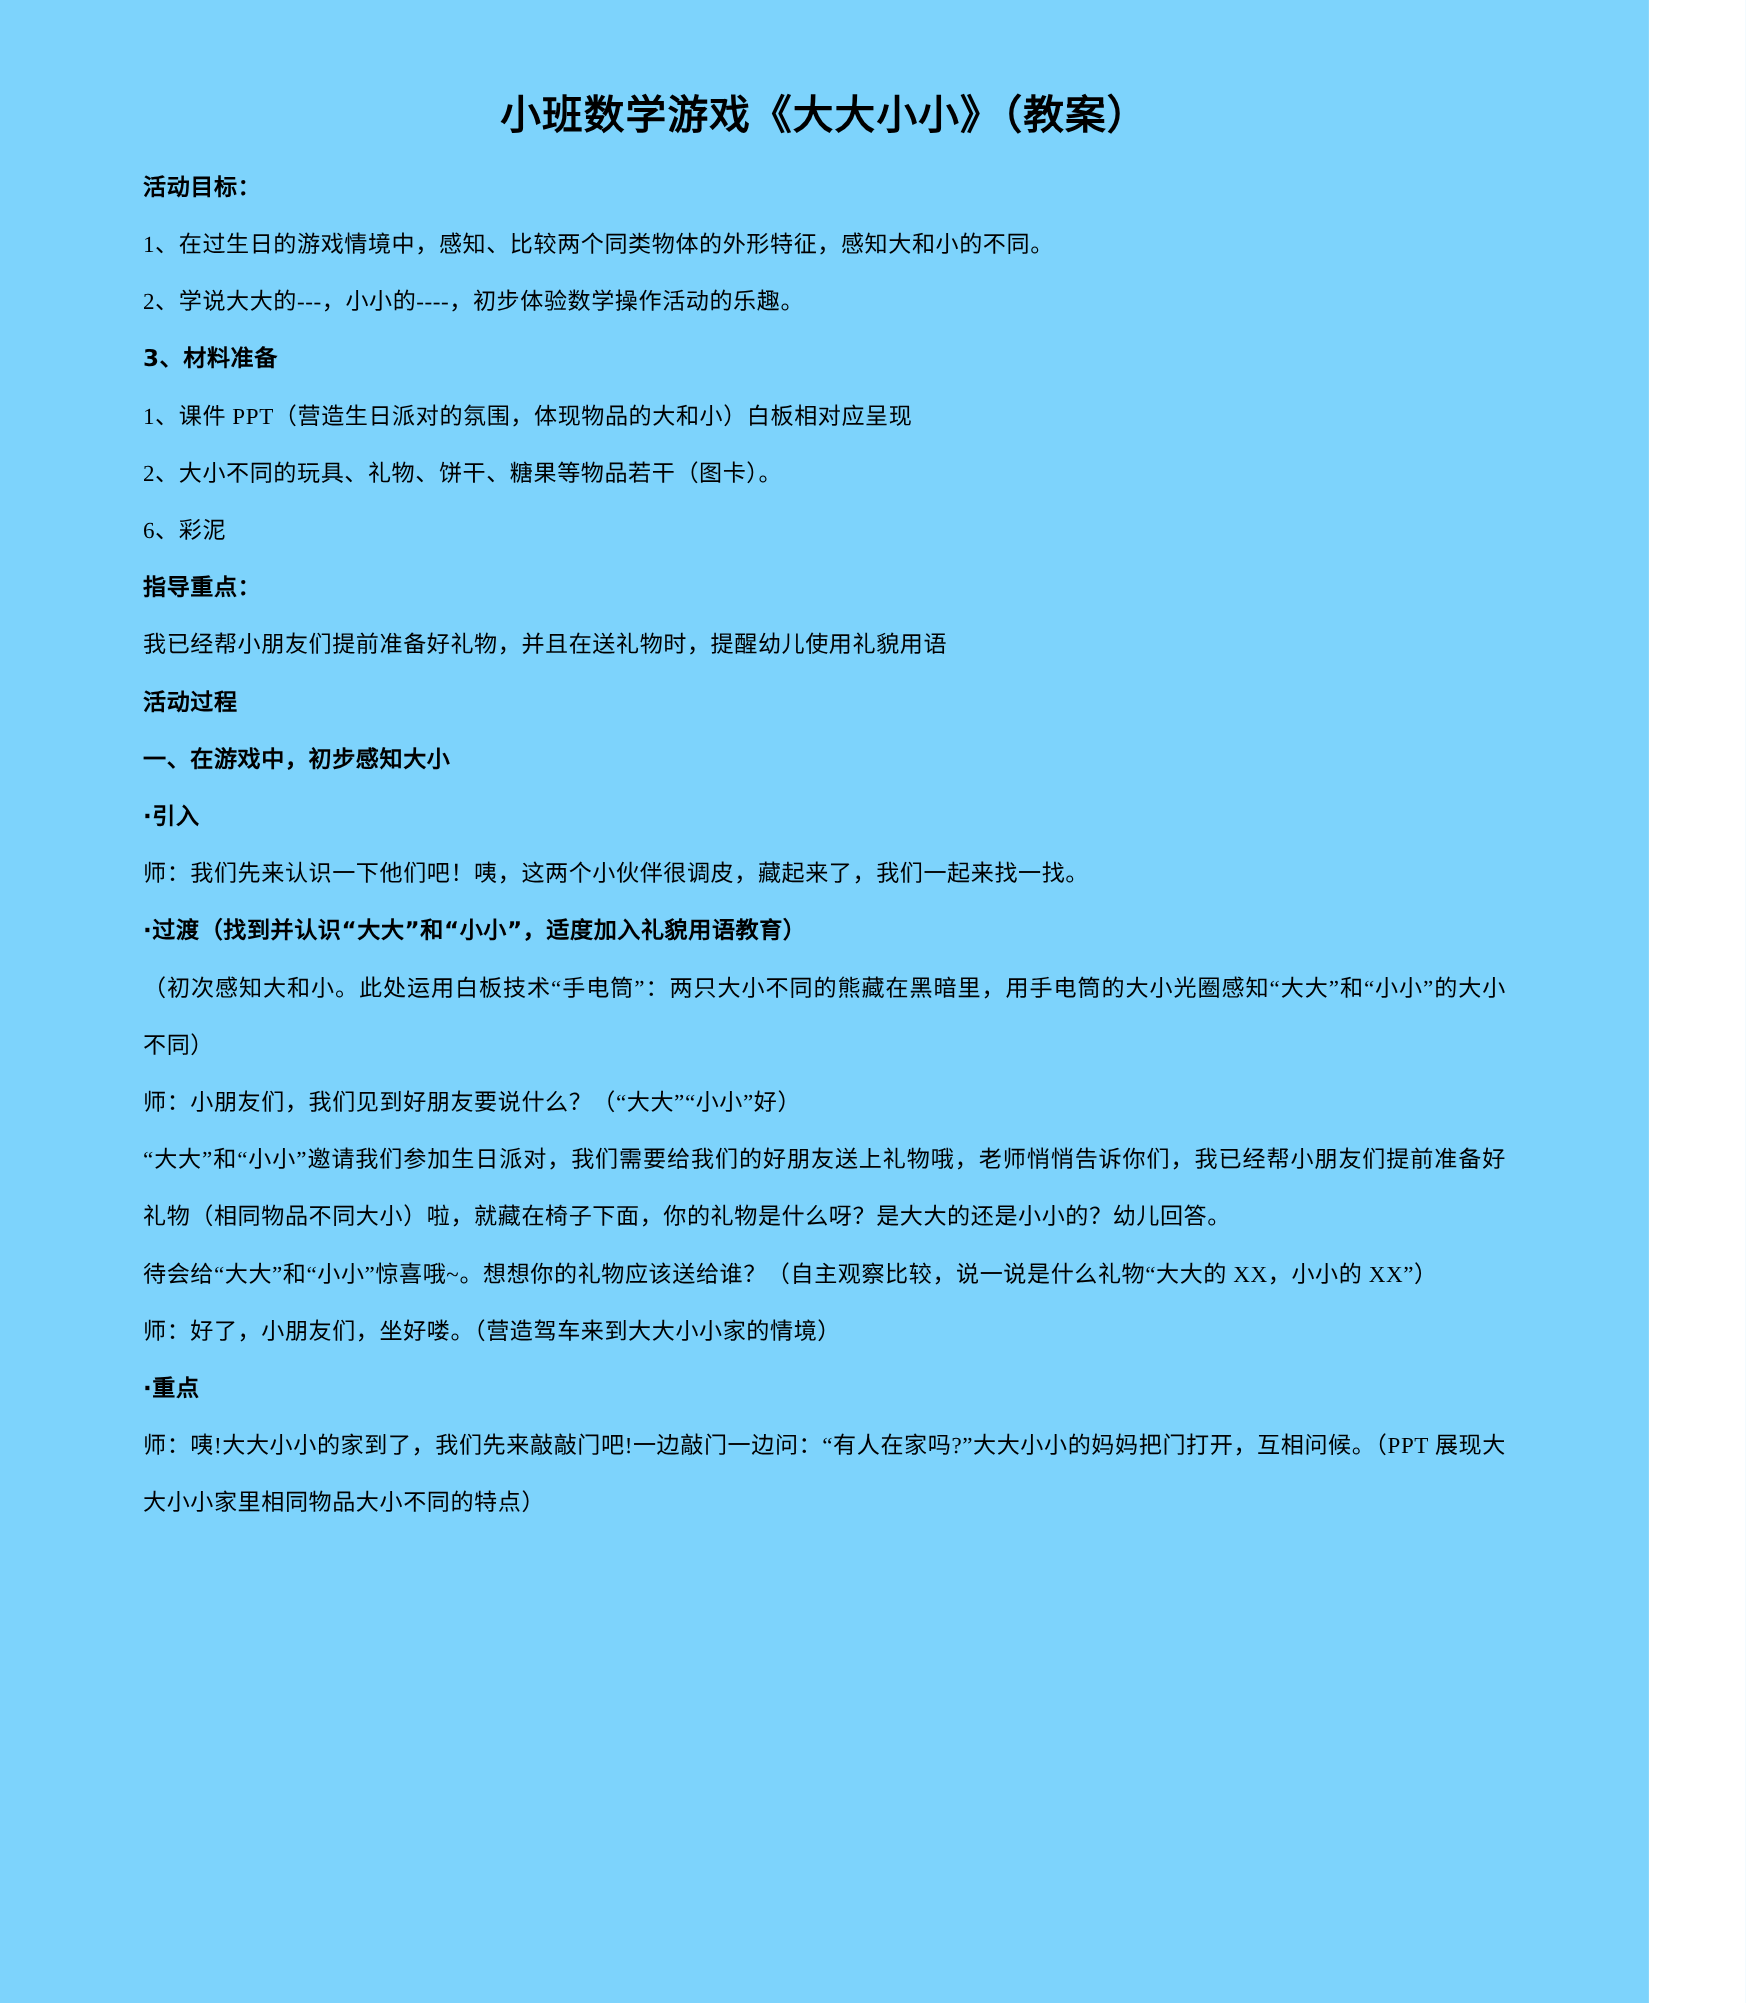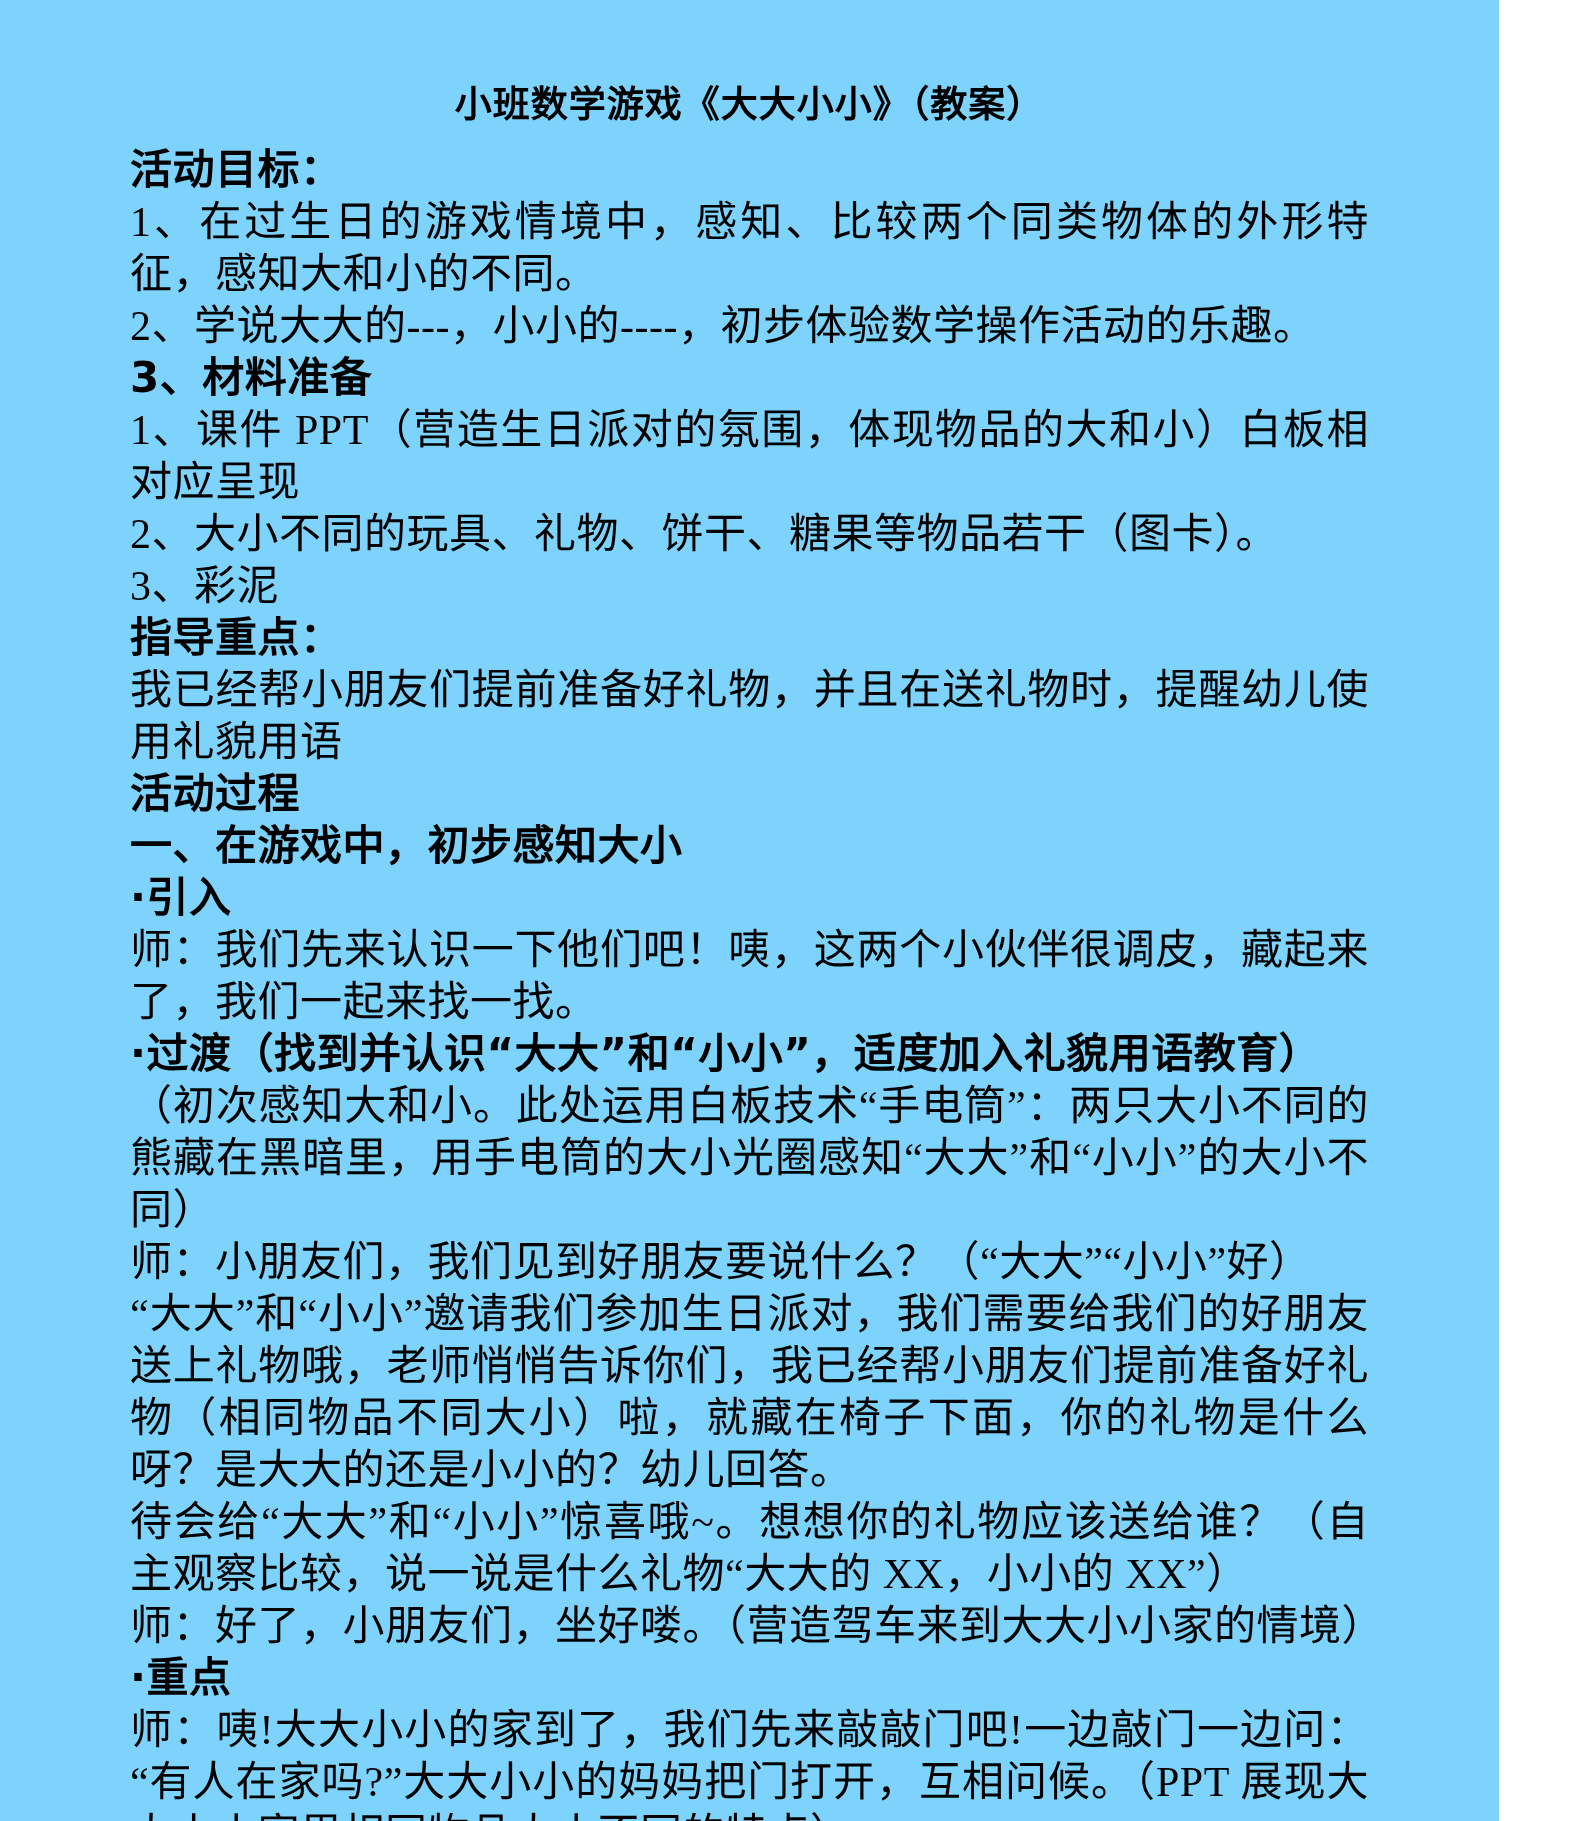--- a/index.html
+++ b/index.html
@@ -21,21 +21,21 @@
     margin: 0 0 10px 0;
     text-align: center;
     font-size: 37px;
     font-weight: bold;
     line-height: 58px;
     font-family: "DejaVu Sans", "Liberation Sans", sans-serif;
     letter-spacing: 1px;
   }
   .para {
     margin: 0;
-    font-size: 42px;
+    font-size: 21px;
     line-height: 52px;
     text-align: justify;
     letter-spacing: 0.5px;
     word-break: break-all;
   }
   .para.bold {
     font-weight: bold;
     font-family: "DejaVu Sans", "Liberation Sans", sans-serif;
   }
 </style>
@@ -45,21 +45,21 @@
 <div class="page">
 
   <h1 class="doc-title">小班数学游戏《大大小小》（教案）</h1>
 
   <p class="para bold">活动目标：</p>
   <p class="para">1、在过生日的游戏情境中，感知、比较两个同类物体的外形特征，感知大和小的不同。</p>
   <p class="para">2、学说大大的---，小小的----，初步体验数学操作活动的乐趣。</p>
   <p class="para bold">3、材料准备</p>
   <p class="para">1、课件 PPT（营造生日派对的氛围，体现物品的大和小）白板相对应呈现</p>
   <p class="para">2、大小不同的玩具、礼物、饼干、糖果等物品若干（图卡）。</p>
-  <p class="para">3、彩泥</p>
+  <p class="para">6、彩泥</p>
   <p class="para bold">指导重点：</p>
   <p class="para">我已经帮小朋友们提前准备好礼物，并且在送礼物时，提醒幼儿使用礼貌用语</p>
   <p class="para bold">活动过程</p>
   <p class="para bold">一、在游戏中，初步感知大小</p>
   <p class="para bold">·引入</p>
   <p class="para">师：我们先来认识一下他们吧！咦，这两个小伙伴很调皮，藏起来了，我们一起来找一找。</p>
   <p class="para bold">·过渡（找到并认识“大大”和“小小”，适度加入礼貌用语教育）</p>
   <p class="para">（初次感知大和小。此处运用白板技术“手电筒”：两只大小不同的熊藏在黑暗里，用手电筒的大小光圈感知“大大”和“小小”的大小不同）</p>
   <p class="para">师：小朋友们，我们见到好朋友要说什么？（“大大”“小小”好）</p>
   <p class="para">“大大”和“小小”邀请我们参加生日派对，我们需要给我们的好朋友送上礼物哦，老师悄悄告诉你们，我已经帮小朋友们提前准备好礼物（相同物品不同大小）啦，就藏在椅子下面，你的礼物是什么呀？是大大的还是小小的？幼儿回答。</p>

